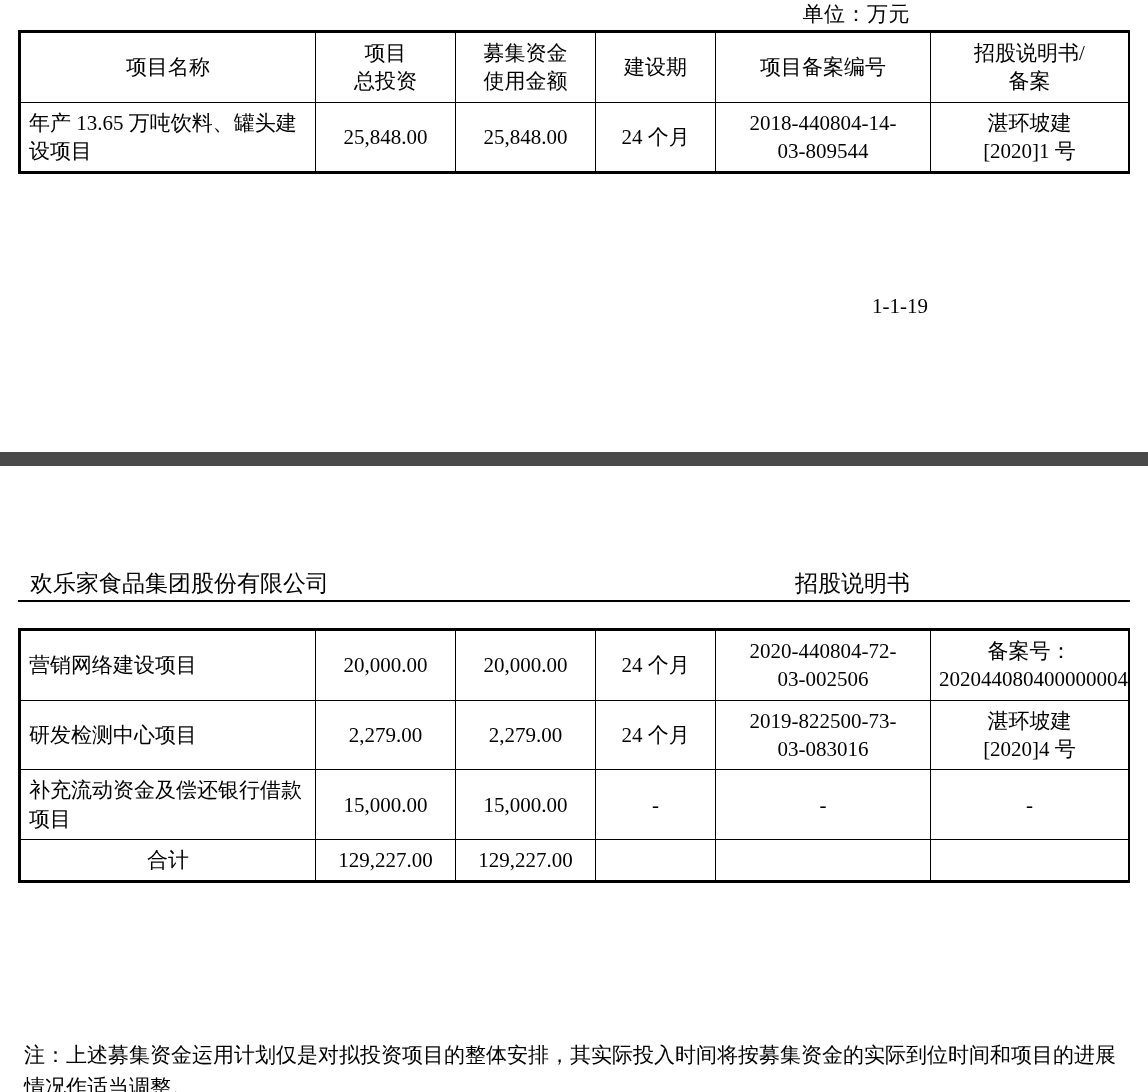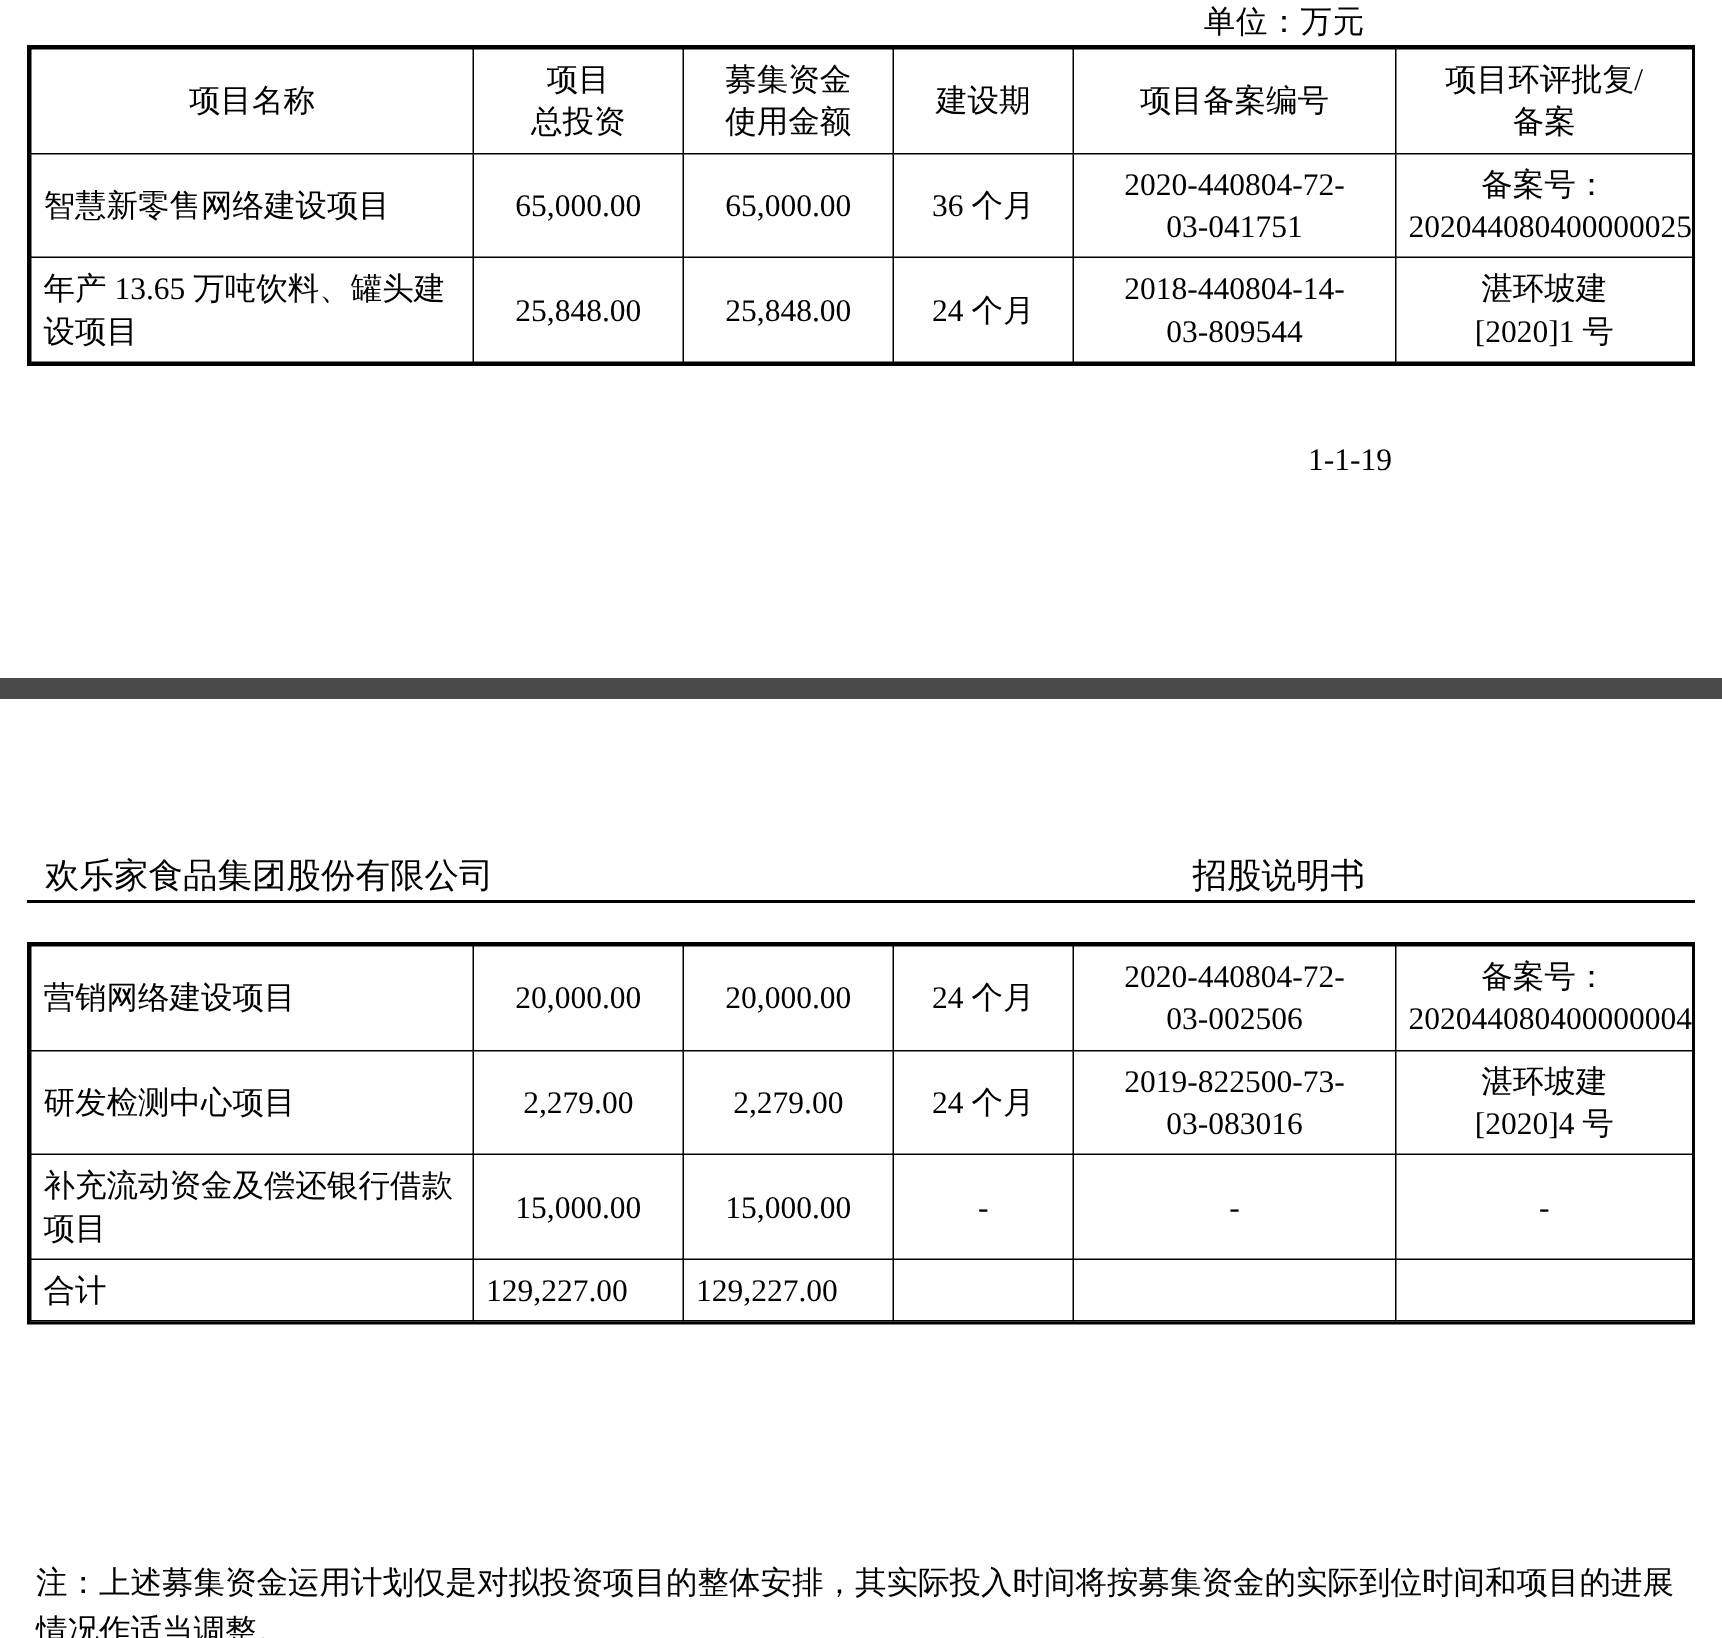--- a/index.html
+++ b/index.html
@@ -108,20 +108,21 @@
   }
   .tbl-wrap-bottom table.doc-table {
     width: 100%;
     border-collapse: collapse;
   }
   .tbl-wrap-bottom table.doc-table td {
     border: 1px solid #000000;
   }
   .total-row td {
     font-weight: bold;
+    text-align: center;
     font-size: 22px;
   }
   .note {
     position: absolute;
     left: 24px;
     top: 1040px;
     width: 1106px;
     font-size: 21px;
     line-height: 1.5;
     text-indent: 0;
@@ -149,32 +150,22 @@
       </colgroup>
       <tbody>
         <tr>
           <td class="hdr-cell multi">项目名称</td>
           <td class="hdr-cell multi">项目
 总投资</td>
           <td class="hdr-cell multi">募集资金
 使用金额</td>
           <td class="hdr-cell multi">建设期</td>
           <td class="hdr-cell multi">项目备案编号</td>
-          <td class="hdr-cell multi">项目环评批复/
+          <td class="hdr-cell multi">招股说明书/
 备案</td>
-        </tr>
-        <tr>
-          <td class="c-left">智慧新零售网络建设项目</td>
-          <td class="num">65,000.00</td>
-          <td class="num">65,000.00</td>
-          <td class="c-center">36 个月</td>
-          <td class="c-center multi">2020-440804-72-
-03-041751</td>
-          <td class="c-center multi">备案号：
-202044080400000025</td>
         </tr>
         <tr>
           <td class="c-left">年产 13.65 万吨饮料、罐头建设项目</td>
           <td class="num">25,848.00</td>
           <td class="num">25,848.00</td>
           <td class="c-center">24 个月</td>
           <td class="c-center multi">2018-440804-14-
 03-809544</td>
           <td class="c-center multi">湛环坡建
 [2020]1 号</td>

